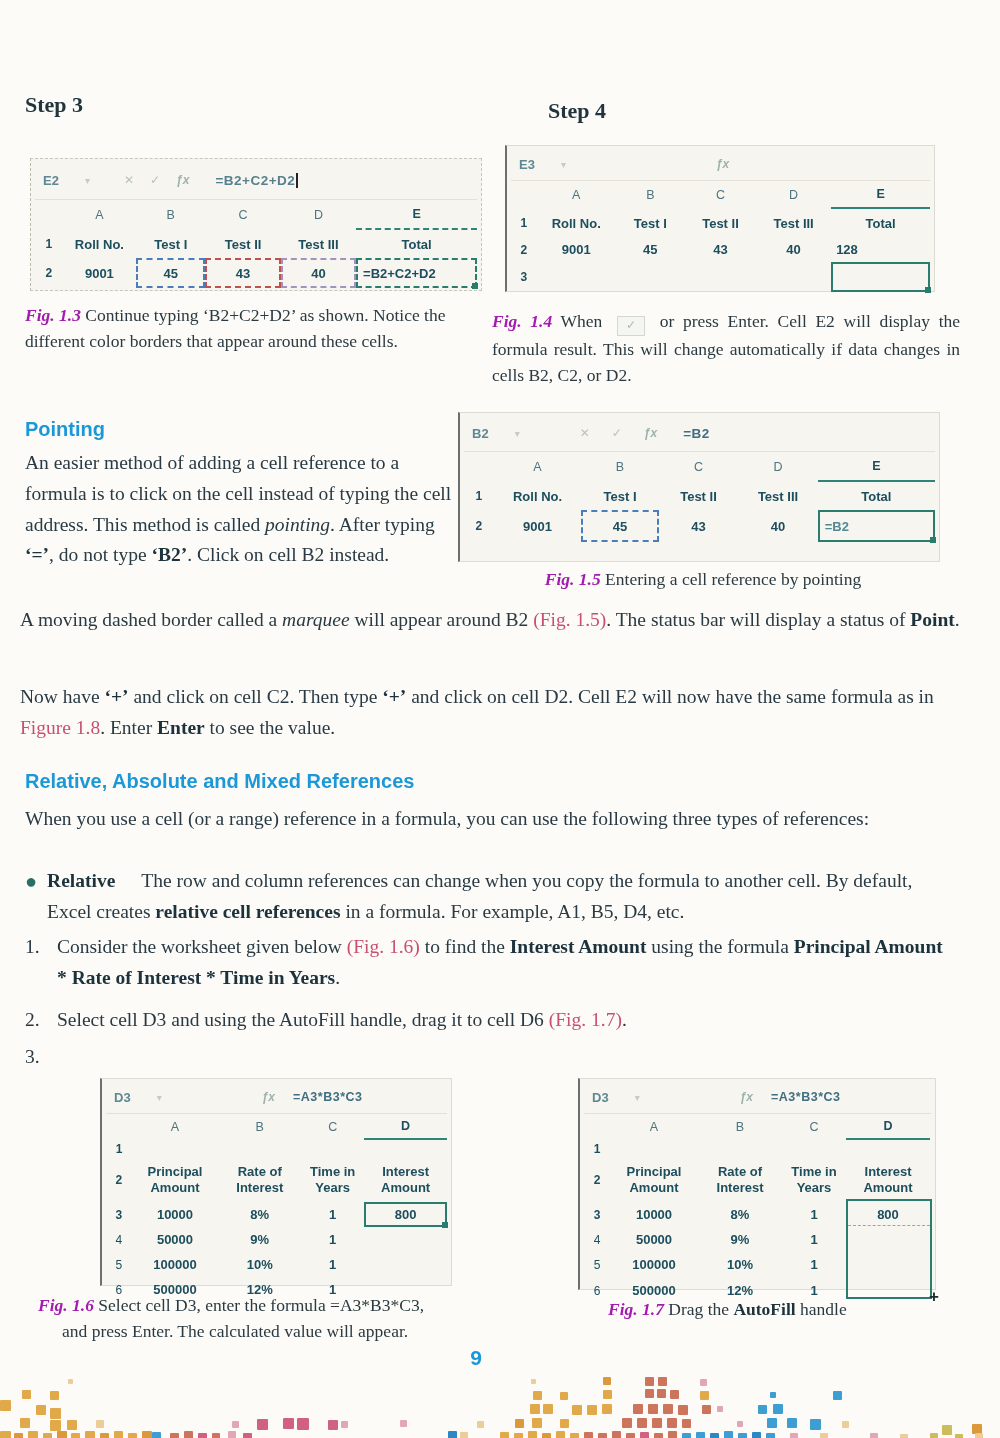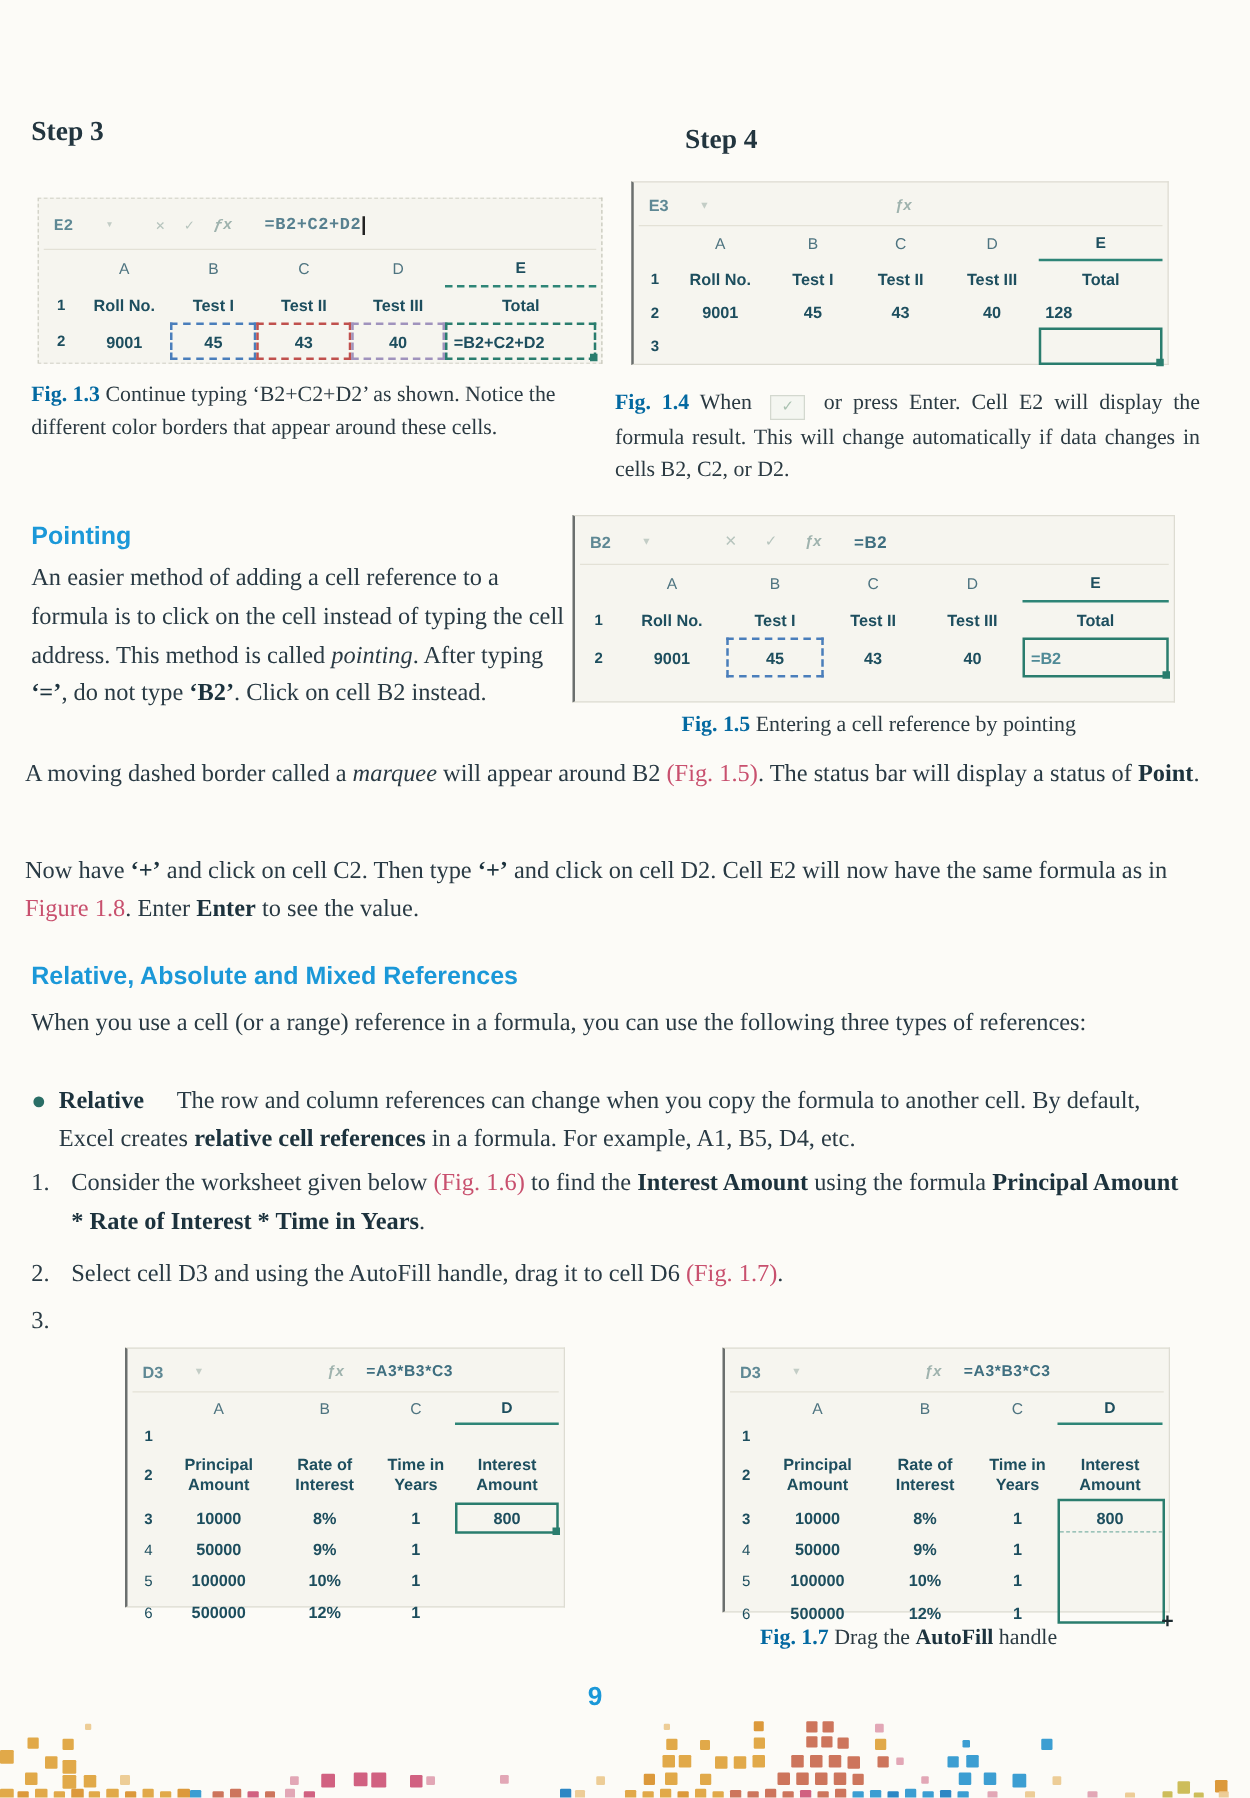--- a/index.html
+++ b/index.html
@@ -10,21 +10,21 @@
     color:#293a44;
   }
   .abs{position:absolute;}
   
   .stephead{font-weight:700;font-size:22px;color:#22353f;font-family:"Liberation Serif",serif;}
   .bluehead{font-family:"Liberation Sans",sans-serif;font-weight:700;font-size:20px;color:#1b98d8;}
   .para{font-size:19.5px;line-height:1.58;color:#293a44;}
   .b{font-weight:700;color:#1c323d;}
   .i{font-style:italic;}
   .pinkref{color:#c8506e;}
-  .figlabel{font-weight:700;color:#0369a1;}
+  .figlabel{font-weight:700;color:#a21caf;font-style:italic;}
   .caption{font-size:17.5px;line-height:1.5;color:#2b3a42;}
   
   .numitem{display:flex;}
   .num{width:32px;flex:0 0 32px;}
   .bullet-dot{color:#2a6e66;font-size:20px;margin-right:10px;line-height:1.5;}
   
   .sheet{
     background:#f6f5ef;
     border:1px solid #dddcd2;
     border-left:2px solid #6b6f6e;
@@ -76,21 +76,21 @@
   
   .mq{position:absolute;border-radius:1px;opacity:.93;}
 </style>
 </head>
 <body>
 
 <div class="abs stephead" style="left:25px;top:92px;">Step 3</div>
 <div class="abs stephead" style="left:548px;top:98px;">Step 4</div>
 
 <div class="abs sheet dashedge s13" style="left:30px;top:158px;width:452px;height:133px;">
-  <div class="fbar" style="height:38px;font-family:Liberation Mono, monospace;">
+  <div class="fbar" style="height:38px;">
     <span class="nbox">E2</span>
     <span class="dd">▾</span>
     <span class="ficons">
       <span>✕</span>
       <span>✓</span>
       <span class="fxi">ƒx</span>
     </span>
     <span class="ftext">
         <span>=B2+C2+D2</span>
         <span class="caret"></span>
@@ -393,20 +393,22 @@
     <span class="cell c3">1</span>
     <span class="cell c4"></span>
   </div>
 
   <div class="range-overlay" style="left:266px;top:120px;width:86px;height:100px;">
     <span class="plus-cursor">+</span>
   </div>
 </div>
 
 <div class="abs caption" style="left:38px;top:1292px;width:470px;">
+  <div><span class="figlabel">Fig. 1.6</span> <span>Select cell D3, enter the formula =A3*B3*C3,</span></div>
+  <div style="padding-left:24px;">and press Enter. The calculated value will appear.</div>
 </div>
 
 <div class="abs caption" style="left:608px;top:1296px;width:330px;">
   <span class="figlabel">Fig. 1.7</span>
   <span>Drag the </span><span class="b">AutoFill</span><span> handle</span>
 </div>
 
 <div class="abs pagenum" style="left:0;top:1346px;width:952px;text-align:center;">9</div>
 
 <div id="mosaic" class="abs" style="left:0;top:0;width:1000px;height:1438px;pointer-events:none;">

